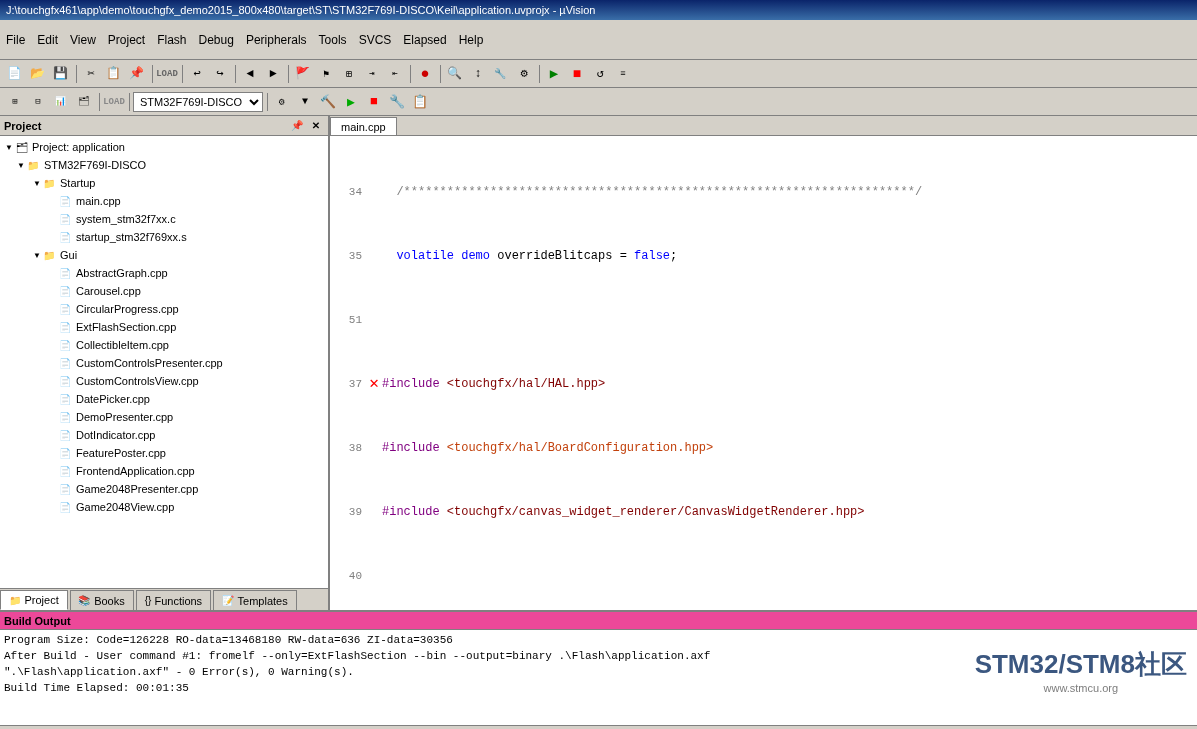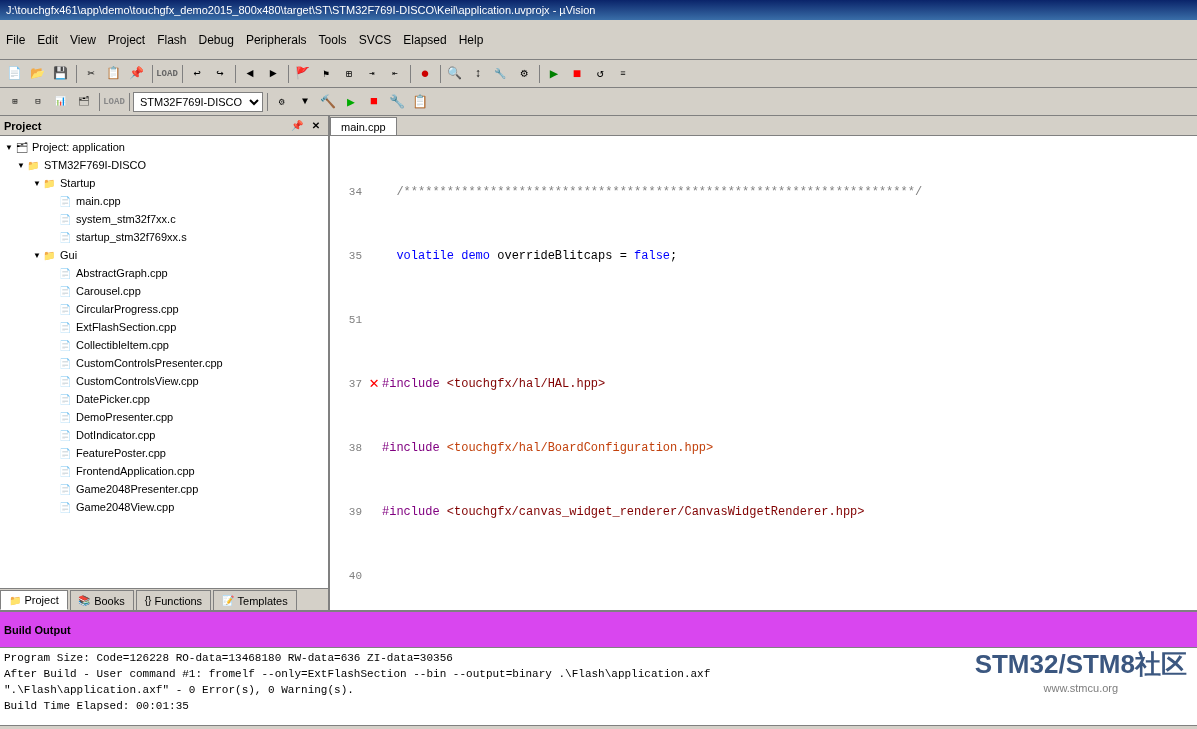--- a/index.html
+++ b/index.html
@@ -46,21 +46,21 @@
     #editor-area { flex: 1; display: flex; flex-direction: column; background: #fff; overflow: hidden; }
     #editor-tab-bar { height: 20px; background: #d4d0c8; display: flex; align-items: flex-end; border-bottom: 1px solid #808080; }
     .editor-tab { height: 18px; padding: 0 10px; background: #d4d0c8; border: 1px solid #808080; border-bottom: none; display: flex; align-items: center; font-family: Arial, sans-serif; font-size: 11px; cursor: pointer; }
     .editor-tab.active { background: #fff; }
     #code-area { flex: 1; overflow: auto; display: flex; background: #fff; }
     #code-content { flex: 1; padding: 0 8px; line-height: 16px; font-size: 12px; white-space: pre; overflow: auto; }
     .line { display: flex; align-items: center; height: 16px; }
     
     
     #build-output { height: 115px; background: #fff; border-top: 2px solid #808080; display: flex; flex-direction: column; }
-    #build-header { background: #d946ef; height: 36px; padding: 0 4px; display: flex; align-items: center; font-family: Arial, sans-serif; font-size: 11px; font-weight: bold; border-bottom: 1px solid #808080; }
+    #build-header { background: #ec4899; height: 18px; padding: 0 4px; display: flex; align-items: center; font-family: Arial, sans-serif; font-size: 11px; font-weight: bold; border-bottom: 1px solid #808080; }
     #build-content { flex: 1; overflow: auto; padding: 2px 4px; font-family: 'Courier New', monospace; font-size: 11px; line-height: 16px; }
     
     
     #status-bar { height: 22px; background: #d4d0c8; border-top: 1px solid #808080; display: flex; align-items: center; justify-content: space-between; padding: 0 6px; font-family: Arial, sans-serif; font-size: 11px; }
     
     
     #watermark { position: absolute; bottom: 35px; right: 10px; text-align: center; opacity: 0.85; pointer-events: none; }
     
     .line-num-col { width: 36px; text-align: right; padding-right: 4px; color: #808080; font-size: 11px; user-select: none; flex-shrink: 0; font-family: Liberation Mono, monospace; }
     .line-marker { width: 16px; flex-shrink: 0; display: flex; align-items: center; justify-content: center; }

